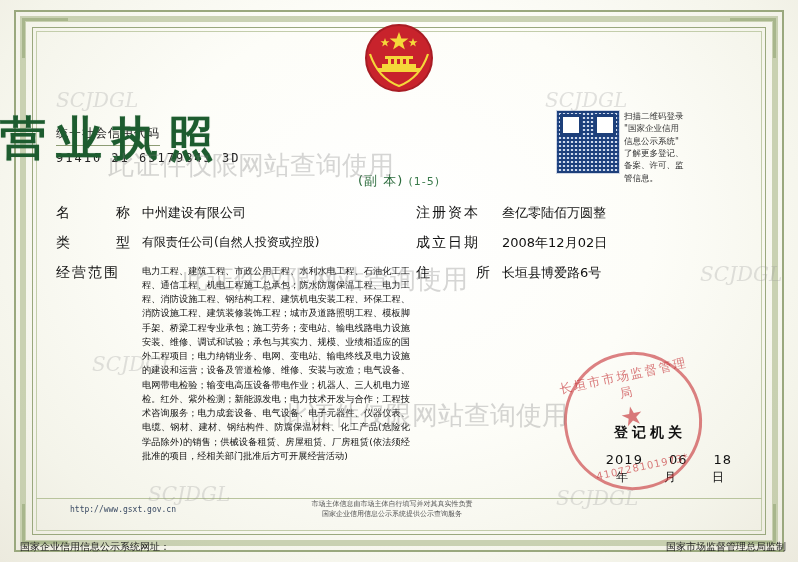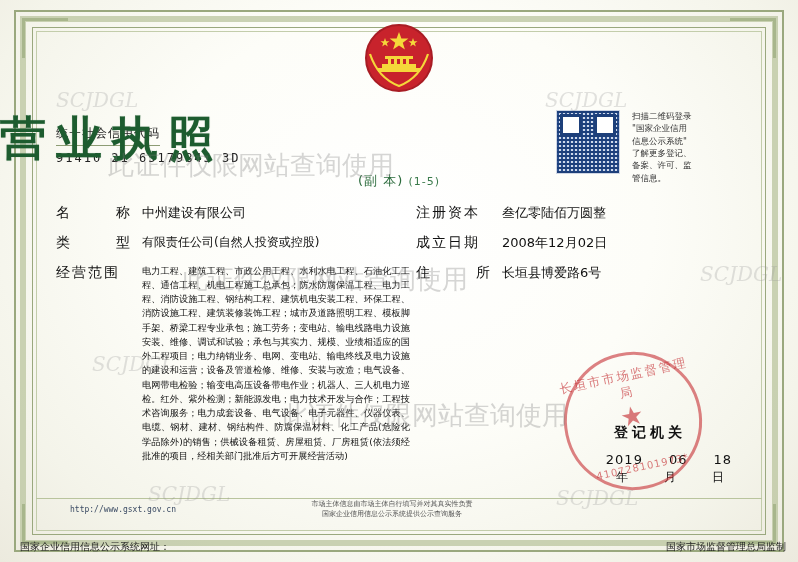--- a/index.html
+++ b/index.html
@@ -120,21 +120,21 @@
     font-family: "DejaVu Sans Mono", "Liberation Mono", monospace;
   }
 
   
   .qr-block {
     position: absolute;
     right: 52px;
     top: 110px;
     width: 190px;
     display: flex;
-    gap: 12px;
+    gap: 4px;
   }
   .qr-code {
     width: 62px;
     height: 62px;
     flex: 0 0 62px;
     background:
       repeating-linear-gradient(0deg, #1d3f7a 0 2px, transparent 2px 4px),
       repeating-linear-gradient(90deg, #2a4f8f 0 2px, #cfd9ea 2px 4px);
     background-color: #e7ecf5;
     border: 1px solid #cfd6e4;

